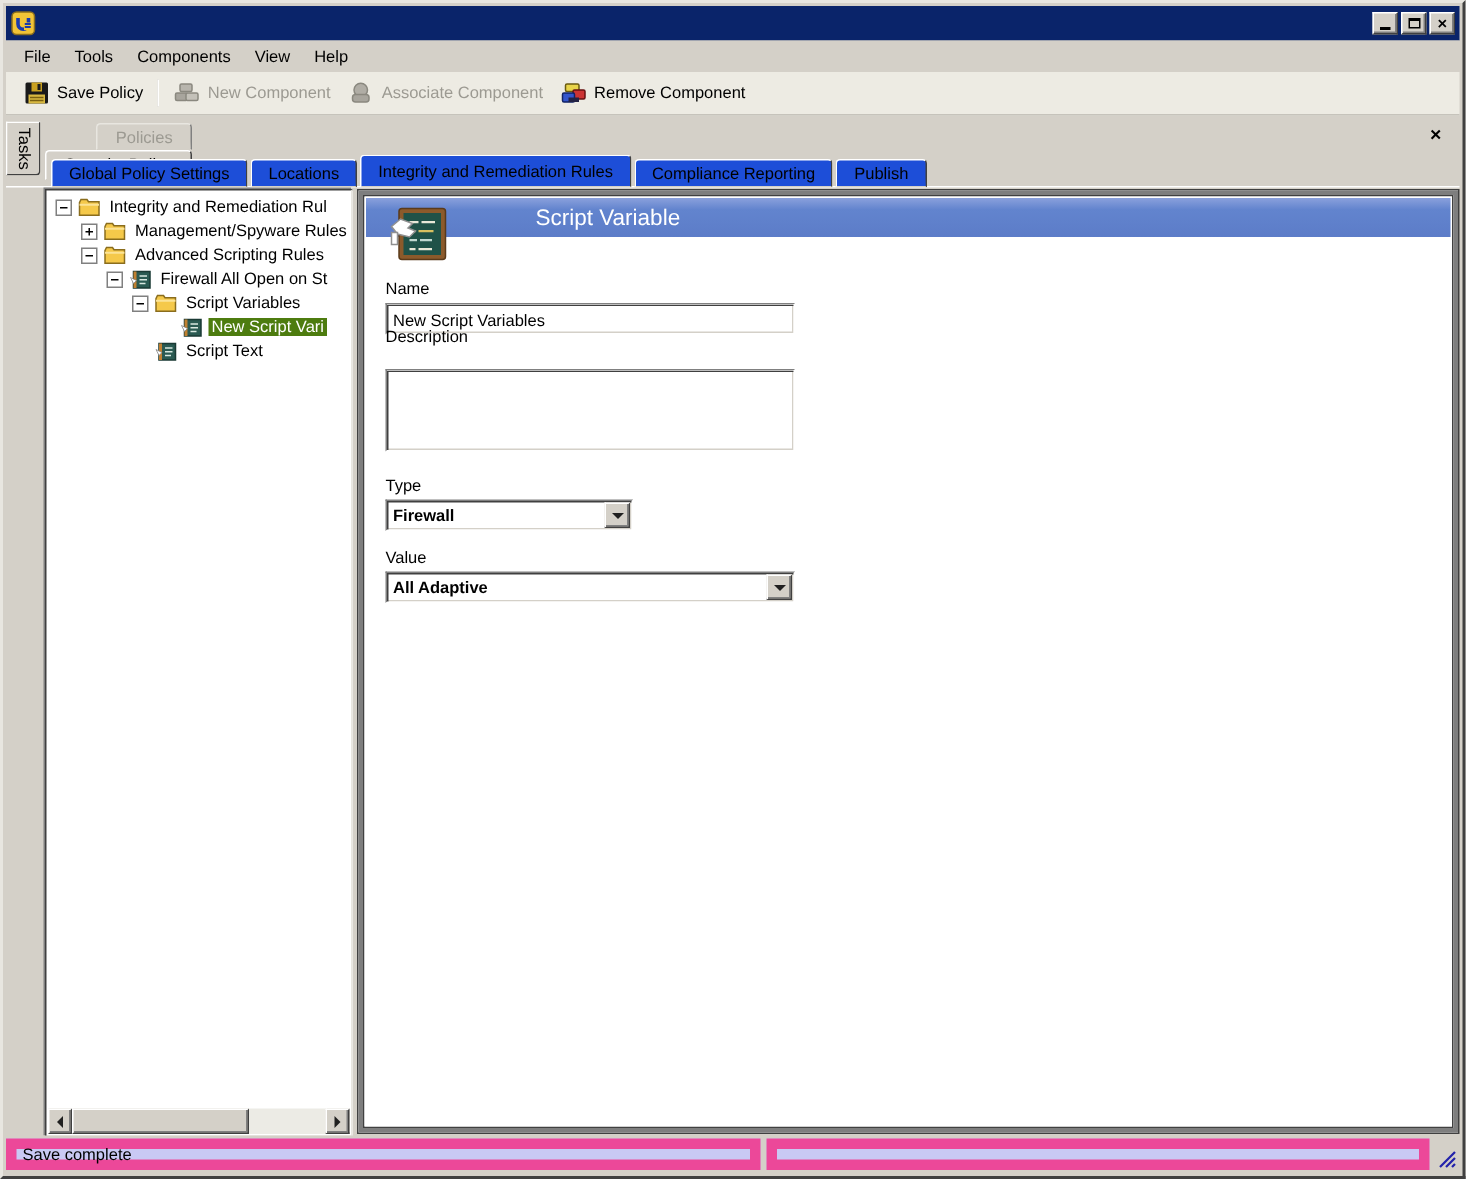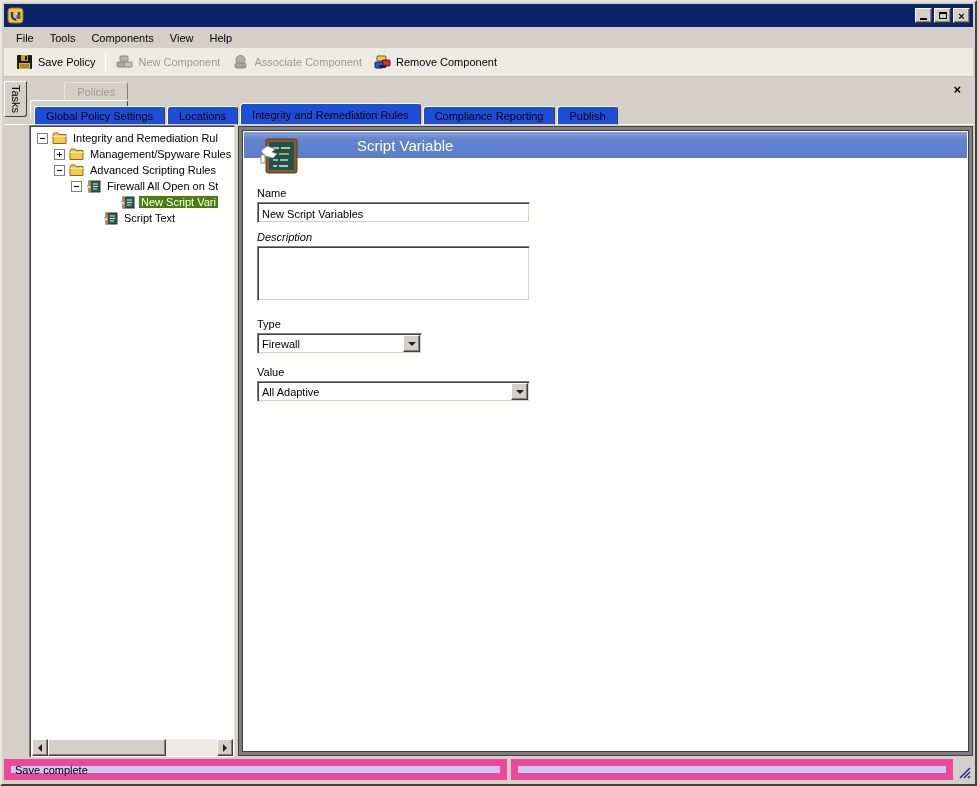--- a/index.html
+++ b/index.html
@@ -147,21 +147,21 @@
     box-shadow:inset 1px 1px 0 #404040, inset -1px -1px 0 #D4D0C8;
   }
   .text-input {
     position:absolute; left:14px; width:273px; height:21px;
     font-family:"Liberation Sans", sans-serif; font-size:11px;
     padding:2px 4px 0 4px; outline:none; color:#000;
   }
   .desc-box { position:absolute; left:14px; width:273px; height:55px;
     font-family:"Liberation Sans", sans-serif; font-size:11px; padding:3px 4px; resize:none; outline:none; }
   .combo {
-    position:absolute; left:14px; height:21px; display:flex; align-items:center;
+    position:absolute; left:14px; height:21px; display:flex; align-items:center;font-weight:bold;
   }
   .combo-text { flex:1; padding:0 4px; color:#000; overflow:hidden; white-space:nowrap; }
   .combo-btn {
     width:17px; height:17px; margin-right:1px; flex:0 0 auto;
     background:#D4D0C8;
     border:1px solid; border-color:#FFFFFF #404040 #404040 #FFFFFF;
     box-shadow:inset -1px -1px 0 #808080;
     display:flex; align-items:center; justify-content:center;
   }
   .arr-down { width:0; height:0; border:4px solid transparent; border-top:4px solid #202020; margin-bottom:-4px; }
@@ -297,20 +297,28 @@
       <div class="expander minus"></div>
       <svg class="tree-icon" viewBox="0 0 15 13">
         <rect x="3" y="1" width="11" height="11" fill="#2A5A52" stroke="#1A3A34"></rect>
         <rect x="3" y="1" width="2" height="11" fill="#C08030"></rect>
         <path d="M7 4 h5 M7 6.5 h5 M7 9 h4" stroke="#D8E8E0" stroke-width="1"></path>
         <path d="M1 5 l4 2 -2 2 z" fill="#FFFFFF" stroke="#808080" stroke-width=".5"></path>
       </svg>
       <span class="tree-label">Firewall All Open on St</span>
     </div>
 
+    <div class="tree-row lv3">
+      <div class="expander minus"></div>
+      <svg class="tree-icon" viewBox="0 0 15 13">
+        <path d="M1 3 l1-2 h4 l1 1.5 h7 v9 h-13 z" fill="#F5C94A" stroke="#8A6D1D"></path>
+        <path d="M1 4.5 h13" stroke="#FBE396" stroke-width="1.2"></path>
+      </svg>
+      <span class="tree-label">Script Variables</span>
+    </div>
 
     <div class="tree-row lv4 selected">
       <div class="expander-spacer"></div>
       <svg class="tree-icon" viewBox="0 0 15 13">
         <rect x="3" y="1" width="11" height="11" fill="#2A5A52" stroke="#1A3A34"></rect>
         <rect x="3" y="1" width="2" height="11" fill="#C08030"></rect>
         <path d="M7 4 h5 M7 6.5 h5 M7 9 h4" stroke="#D8E8E0" stroke-width="1"></path>
         <path d="M1 5 l4 2 -2 2 z" fill="#FFFFFF" stroke="#808080" stroke-width=".5"></path>
       </svg>
       <span class="tree-label">New Script Vari</span>
@@ -352,21 +360,21 @@
       <path d="M14 17 h4 M20 17 h10" stroke="#D8C060" stroke-width="1.5"></path>
       <path d="M14 23 h5 M21 23 h8" stroke="#C0D8D0" stroke-width="1.5"></path>
       <path d="M14 29 h4 M20 29 h9" stroke="#E8E8D8" stroke-width="1.5"></path>
       <path d="M2 14 l6 -5 8 3 -3 3 5 2 -4 4 -8 -2 z" fill="#FFFFFF" stroke="#909090" stroke-width="1"></path>
       <rect x="2" y="18" width="4" height="8" fill="#FFFFFF" stroke="#909090"></rect>
     </svg>
 
     <span class="field-label" style="top:56px;">Name</span>
     <input class="text-input sunken" style="top: 71px;" value="New Script Variables">
 
-    <span class="field-label" style="top:100px;font-style:italic;">Description</span>
+    <span class="field-label" style="top:88px;">Description</span>
     <textarea class="desc-box sunken" style="top: 115px;"></textarea>
 
     <span class="field-label" style="top:187px;">Type</span>
     <div class="combo sunken" style="top:202px; width:165px;">
       <span class="combo-text">Firewall</span>
       <div class="combo-btn">
           <div class="arr-down"></div>
         </div>
     </div>
 

